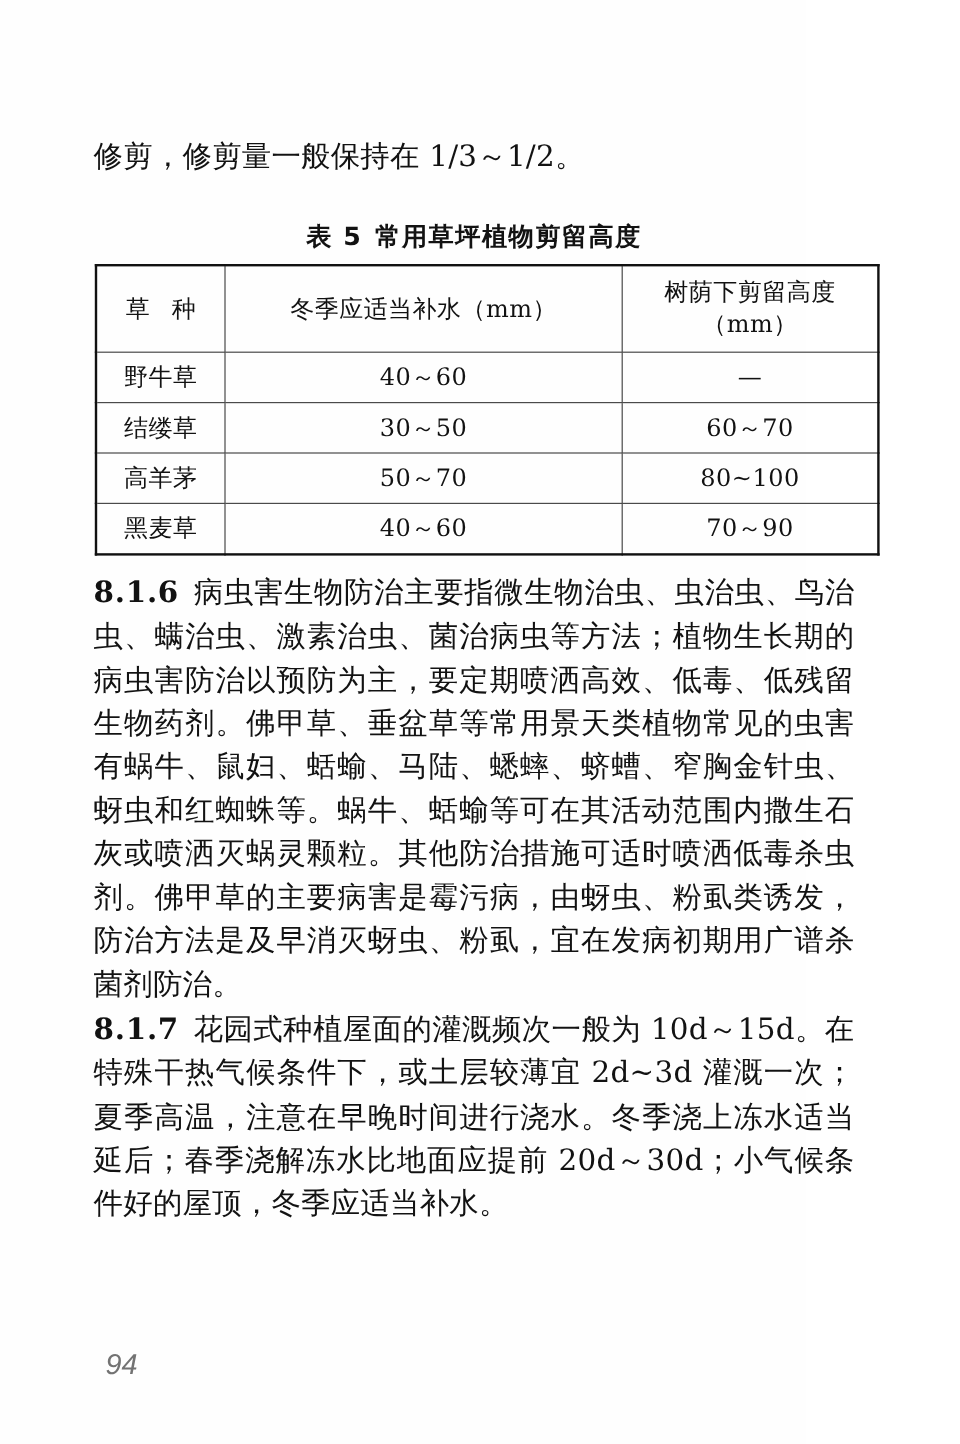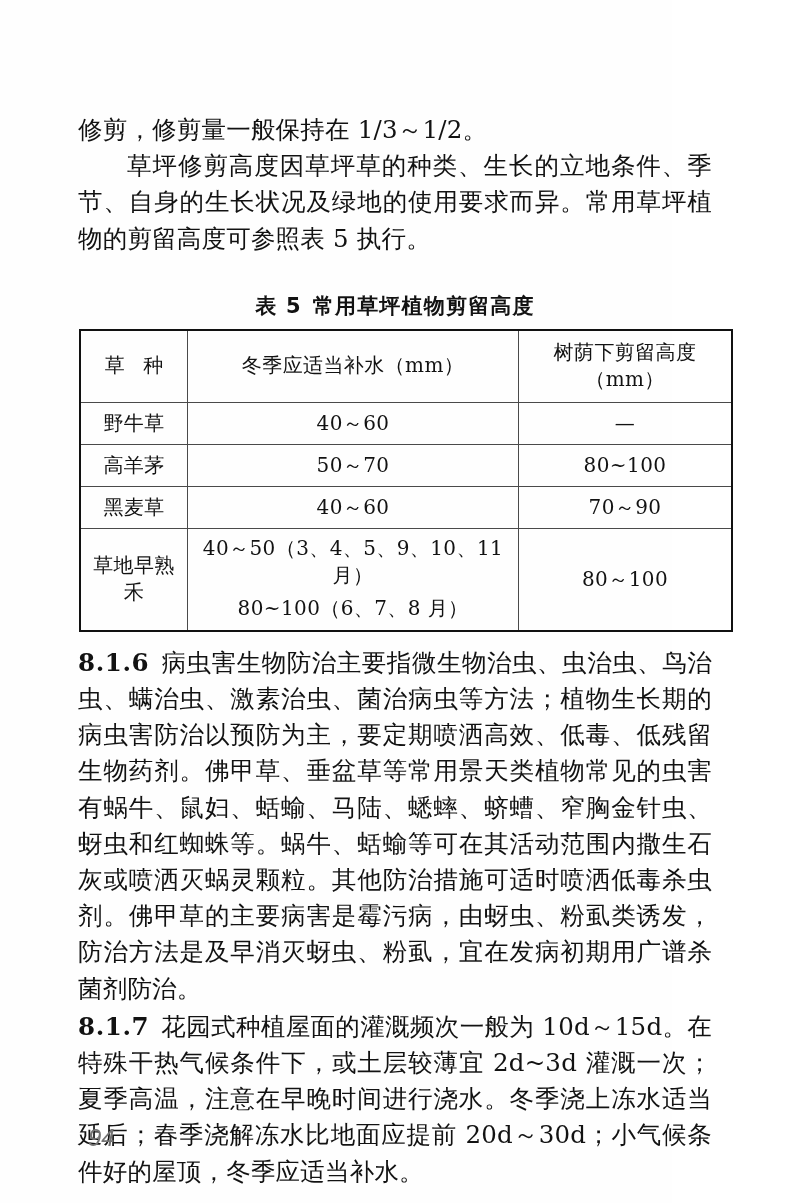--- a/index.html
+++ b/index.html
@@ -107,57 +107,53 @@
   .gap-d { height: 2px; }
 </style>
 </head>
 <body>
 
 <div class="page">
   <div class="content">
 
     <p class="para">修剪，修剪量一般保持在 1/3～1/2。</p>
 
-    <p class="para indent2">草坪修剪高度因草坪草的种类、生长的立地条件、季节、自身的生长状况及绿地的使用要求而异。常用草坪植物的剪留高度可参照表 5 执行。</p>
 
     <div class="gap-a"></div>
 
     <div class="table-caption">
       <span class="capnum">表 5</span><span>常用草坪植物剪留高度</span>
     </div>
 
     <table class="t5">
       <tbody>
         <tr class="hdr">
           <td class="c1 sp1">草 种</td>
           <td class="c2">冬季应适当补水（mm）</td>
           <td class="c3">树荫下剪留高度（mm）</td>
         </tr>
         <tr>
           <td class="c1">野牛草</td>
           <td class="c2">40～60</td>
           <td class="c3">—</td>
         </tr>
         <tr>
+          <td class="c1">结缕草</td>
+          <td class="c2">30～50</td>
+          <td class="c3">60～70</td>
+        </tr>
+        <tr>
           <td class="c1">高羊茅</td>
           <td class="c2">50～70</td>
           <td class="c3">80~100</td>
         </tr>
         <tr>
           <td class="c1">黑麦草</td>
           <td class="c2">40～60</td>
           <td class="c3">70～90</td>
-        </tr>
-        <tr>
-          <td class="c1">草地早熟禾</td>
-          <td class="c2 twoline">
-            <span class="l1">40～50（3、4、5、9、10、11 月）</span>
-            <span class="l2">80~100（6、7、8 月）</span>
-          </td>
-          <td class="c3">80～100</td>
         </tr>
       </tbody>
     </table>
 
     <div class="gap-b"></div>
 
     <p class="para"><span class="num">8.1.6</span><span>病虫害生物防治主要指微生物治虫、虫治虫、鸟治虫、螨治虫、激素治虫、菌治病虫等方法；植物生长期的病虫害防治以预防为主，要定期喷洒高效、低毒、低残留生物药剂。佛甲草、垂盆草等常用景天类植物常见的虫害有蜗牛、鼠妇、蛞蝓、马陆、蟋蟀、蛴螬、窄胸金针虫、蚜虫和红蜘蛛等。蜗牛、蛞蝓等可在其活动范围内撒生石灰或喷洒灭蜗灵颗粒。其他防治措施可适时喷洒低毒杀虫剂。佛甲草的主要病害是霉污病，由蚜虫、粉虱类诱发，防治方法是及早消灭蚜虫、粉虱，宜在发病初期用广谱杀菌剂防治。</span></p>
 
     <div class="gap-d"></div>
 

